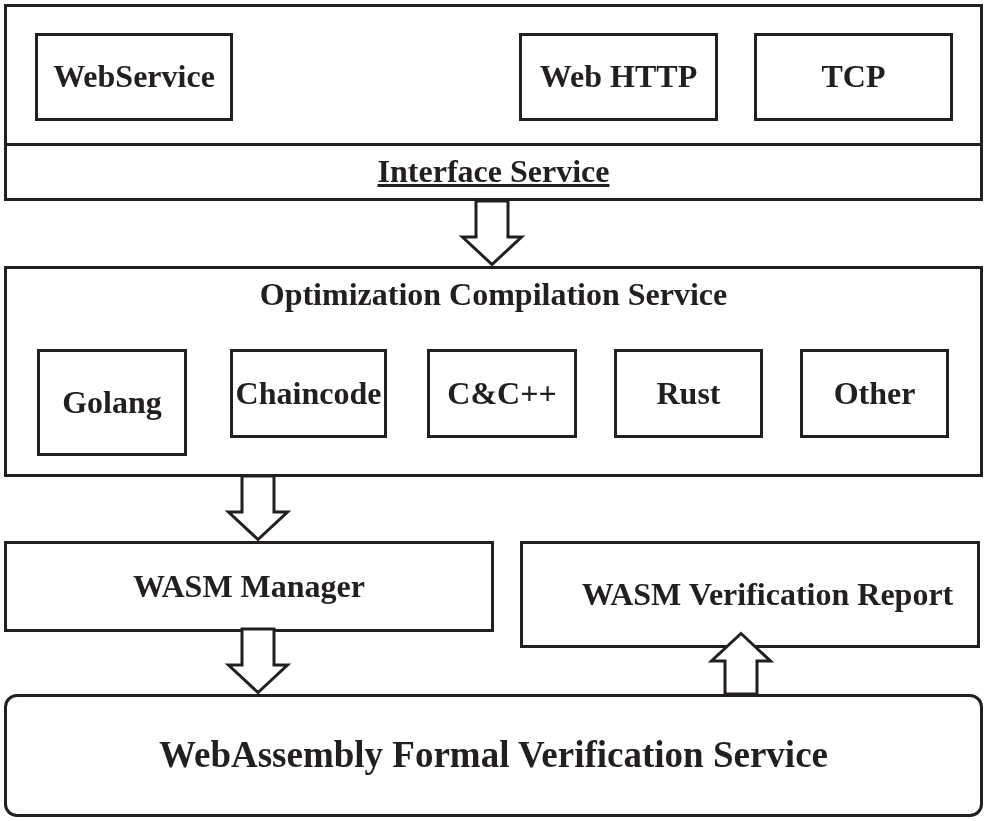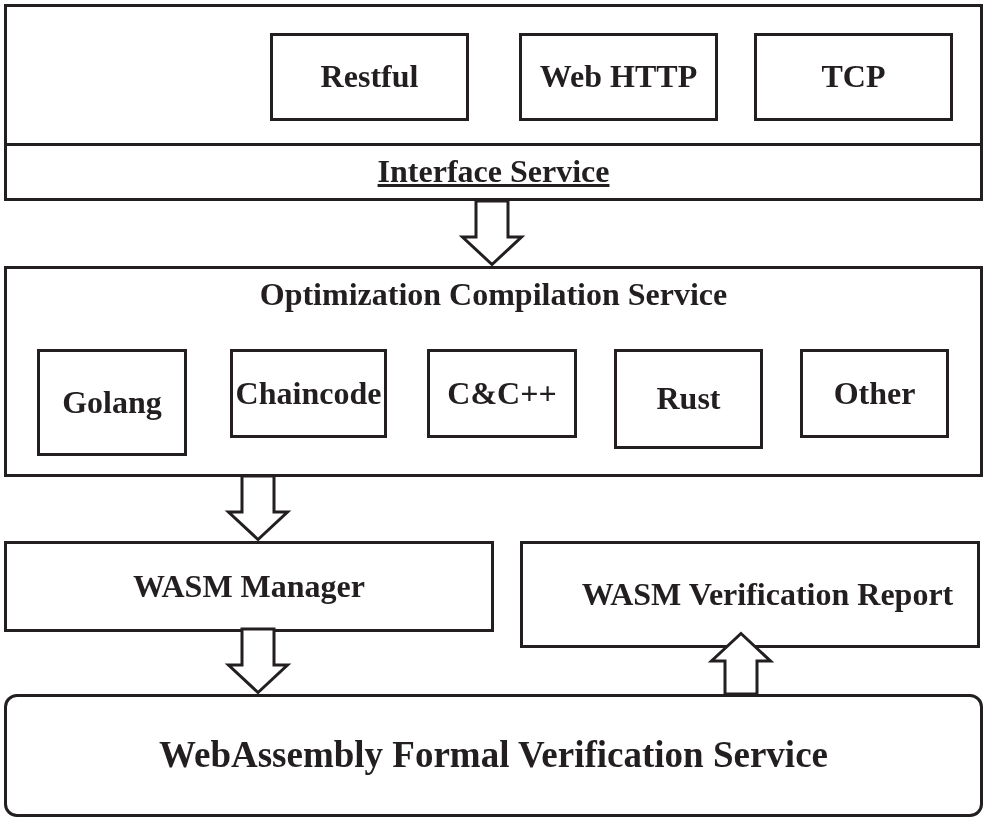--- a/index.html
+++ b/index.html
@@ -35,38 +35,38 @@
   #arrow-1{left:461px;top:201px;}
   #arrow-2{left:227px;top:476px;}
   #arrow-3{left:227px;top:629px;}
   #arrow-4{left:710px;top:632px;}
 
   
   #compilation-container{left:4px;top:266px;width:979px;height:211px;}
   #box-golang    {left:37px; top:349px;width:150px;height:107px;}
   #box-chaincode {left:230px;top:349px;width:157px;height:89px;}
   #box-candcpp   {left:427px;top:349px;width:150px;height:89px;}
-  #box-rust      {left:614px;top:349px;width:149px;height:100px;}
+  #box-rust      {left:614px;top:349px;width:149px;height:89px;}
   #box-other     {left:800px;top:349px;width:149px;height:89px;}
 
   
   #wasm-manager-box{left:4px;  top:541px;width:490px;height:91px;}
   #wasm-report-box {left:520px;top:541px;width:460px;height:107px;padding-left:35px;}
 
   
   #verification-box{left:4px;top:694px;width:979px;height:123px;border-radius:13px;}
 </style>
 </head>
 <body>
 
 <div>
 
   <div class="rect" id="top-container">
-    <div class="rect center" id="box-restful" style="left:263px;top:26px;">
-      <span class="label">Restful</span>
+    <div class="rect center" id="box-webservice" style="left:28px;top:26px;">
+      <span class="label">WebService</span>
     </div>
     <div class="rect center" id="box-tcp" style="left:747px;top:26px;">
       <span class="label">TCP</span>
     </div>
     <div class="rect center" id="box-webhttp" style="left:512px;top:26px;">
       <span class="label">Web HTTP</span>
     </div>
   </div>
 
   <div class="rect center" id="interface-band">

